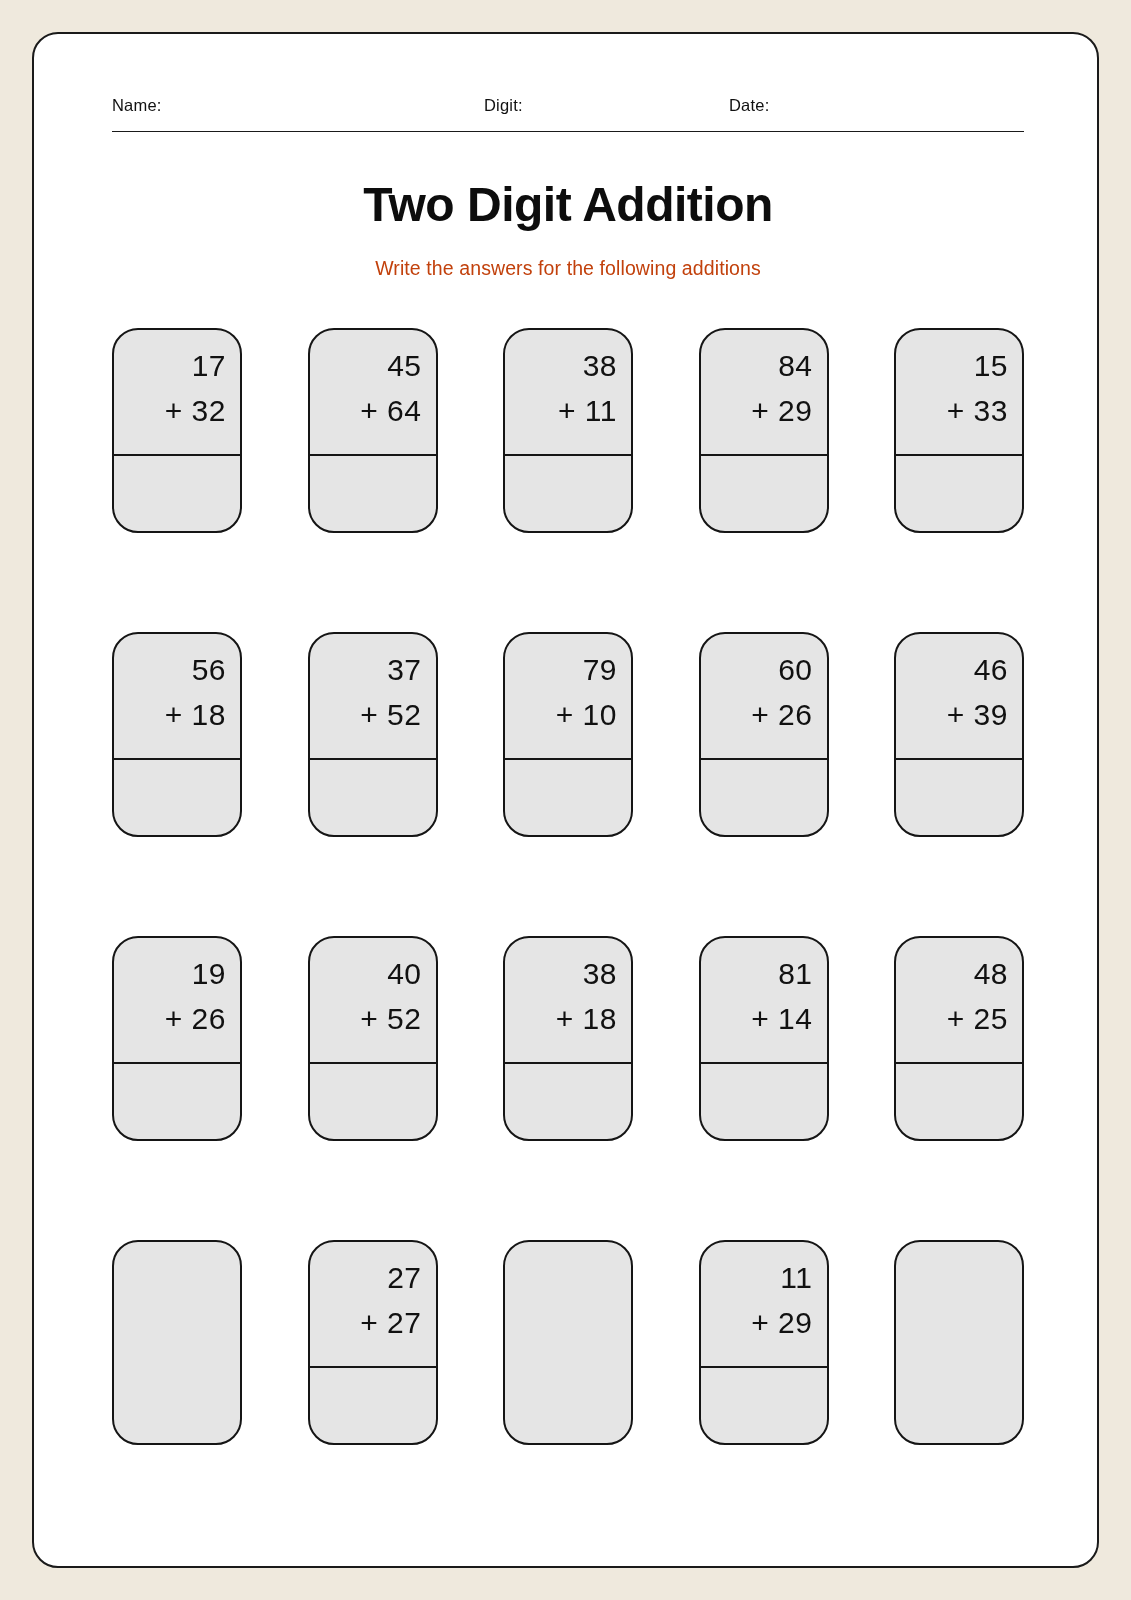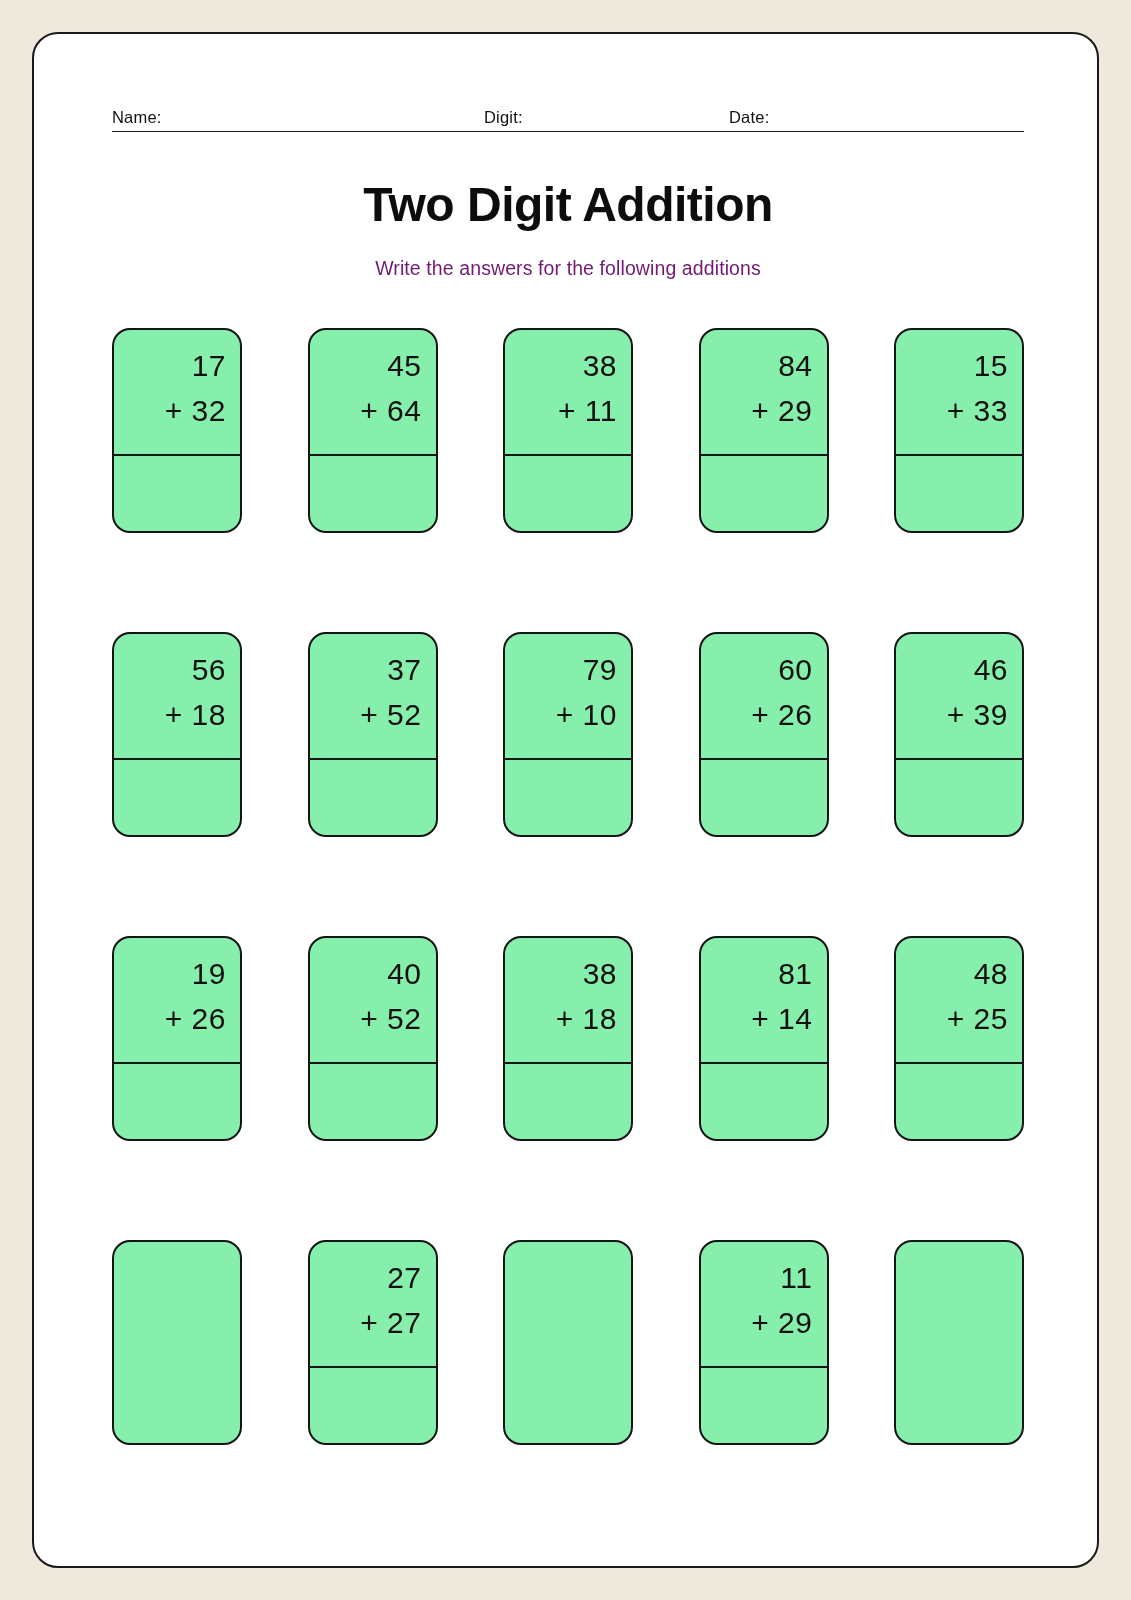--- a/index.html
+++ b/index.html
@@ -31,21 +31,21 @@
     top: 40px;
     width: 912px;
   }
 
   
   .meta-row {
     display: flex;
     align-items: flex-end;
     height: 58px;
     border-bottom: 1.5px solid #1a1a1a;
-    padding-bottom: 4px;
+    padding-bottom: 16px;
     box-sizing: border-box;
   }
   .meta-field {
     font-size: 16.5px;
     color: #111;
     letter-spacing: 0.2px;
   }
   .meta-name  { width: 372px; }
   .meta-grade { width: 245px; }
   .meta-date  { width: 200px; }
@@ -56,42 +56,42 @@
     font-size: 48px;
     font-weight: 700;
     letter-spacing: -0.5px;
     color: #0d0d0d;
     margin-top: 48px;
     line-height: 1.05;
   }
   .subtitle {
     text-align: center;
     font-size: 19.5px;
-    color: #701a75;
+    color: #c2410c;
     margin-top: 27px;
     letter-spacing: 0.1px;
   }
 
   
   .grid {
     margin-top: 48px;
     display: grid;
     grid-template-columns: repeat(5, 130px);
     justify-content: space-between;
     row-gap: 99px;
   }
   .card {
     width: 130px;
     height: 205px;
     border: 2px solid #151515;
-    border-radius: 18px;
+    border-radius: 26px;
     box-sizing: border-box;
     display: flex;
     flex-direction: column;
-    background: #86efac;
+    background: #e5e5e5;
   }
   .card-top {
     height: 126px;
     border-bottom: 2px solid #151515;
     box-sizing: border-box;
     padding: 14px 14px 0 14px;
     display: flex;
     flex-direction: column;
     align-items: flex-end;
     justify-content: flex-start;

